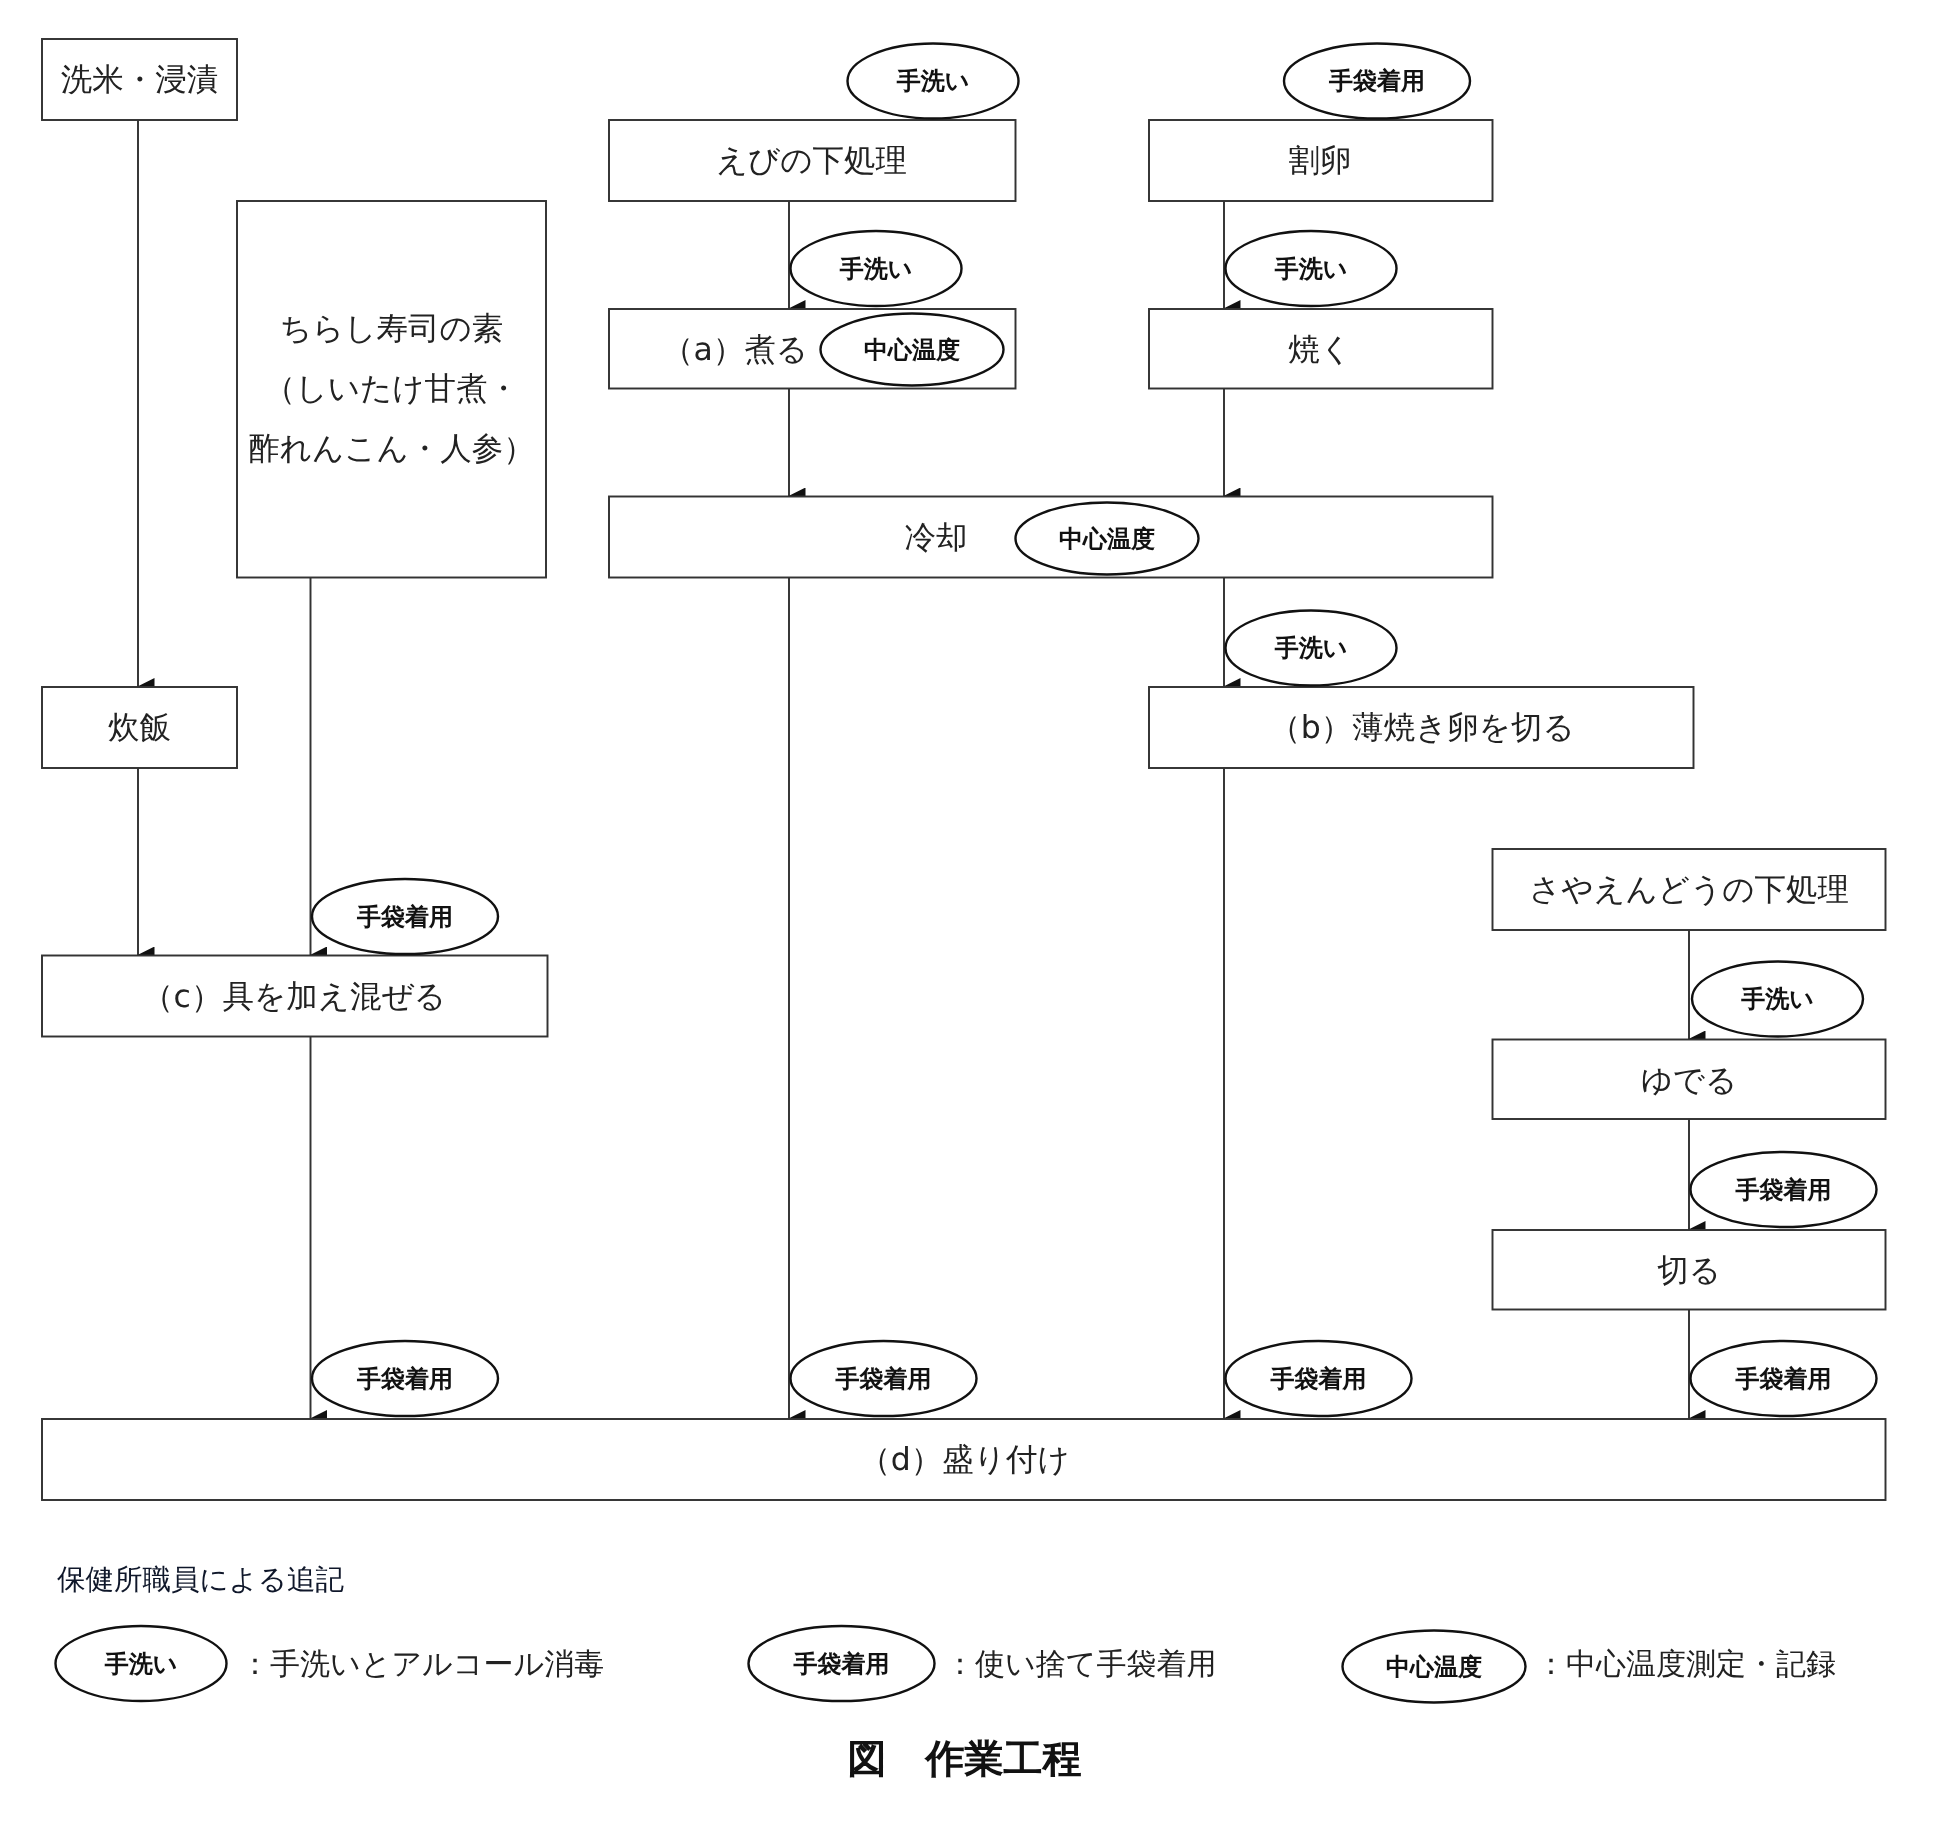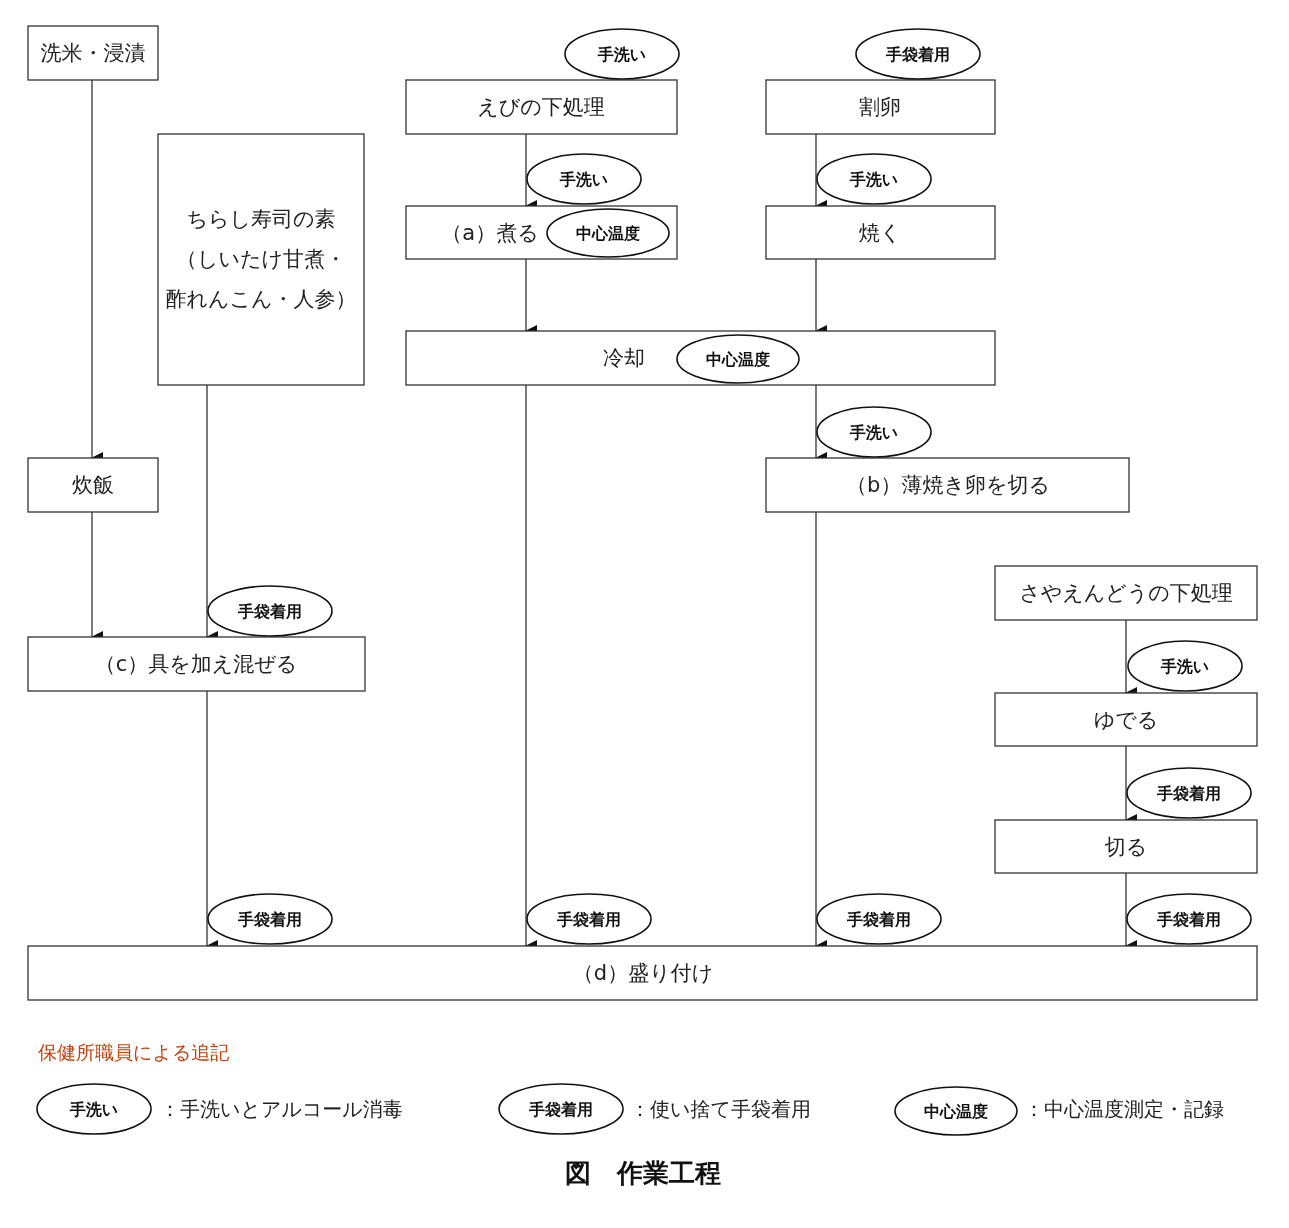--- a/index.html
+++ b/index.html
@@ -6,21 +6,21 @@
   body { width: 1289px; height: 1228px; position: relative; overflow: hidden;
          font-family: "DejaVu Sans", sans-serif; color: #222; }
   #diagram { position: absolute; left: 0; top: 0; }
   .box rect { fill: #fff; stroke: #333; stroke-width: 1.3; }
   .box text { font-size: 21px; fill: #222; text-anchor: middle; dominant-baseline: central; font-family: "DejaVu Serif", serif; }
   .box text.lab { font-family: "DejaVu Sans", sans-serif; }
   .oval ellipse { fill: #fff; stroke: #111; stroke-width: 1.6; }
   .oval text { font-size: 16px; font-weight: bold; fill: #111; text-anchor: middle; dominant-baseline: central; font-family: "DejaVu Sans", sans-serif; }
   .conn { stroke: #333; stroke-width: 1.3; fill: none; }
   .arrowhead { fill: #111; }
-  .note { position: absolute; font-size: 19px; font-family: "DejaVu Serif", serif; color: #c2410c; }
+  .note { position: absolute; font-size: 19px; font-family: "DejaVu Serif", serif; color: #0f172a; }
   .legend-text { font-size: 20px; font-family: "DejaVu Serif", serif; fill: #222; dominant-baseline: central; }
   .caption { font-size: 26px; font-weight: bold; fill: #111; text-anchor: middle; dominant-baseline: central; font-family: "DejaVu Sans", sans-serif; }
 </style>
 </head>
 <body>
 
 <svg id="diagram" width="1289" height="1228" viewBox="0 0 1289 1228">
   <defs>
     <marker id="ah" markerWidth="12" markerHeight="12" refX="6" refY="11" orient="auto" markerUnits="userSpaceOnUse">
       <path d="M0,0 L12,0 L6,12 z" class="arrowhead"></path>

